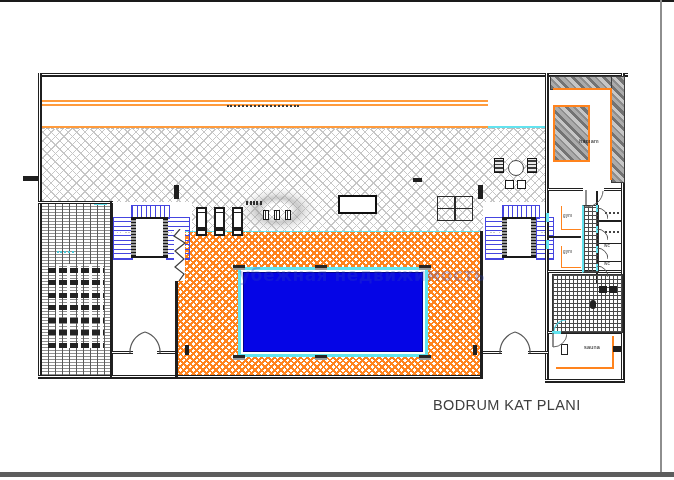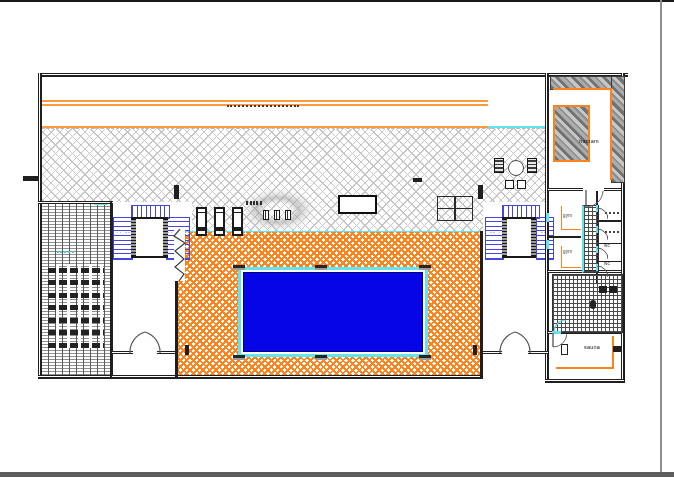--- a/index.html
+++ b/index.html
@@ -196,23 +196,25 @@
     </svg>
   <svg class="abs" style="left:552px;top:333px;" width="15" height="15" viewBox="0 0 15 15">
     <line x1="1" y1="0" x2="1" y2="14" stroke="#444" stroke-width="1.2"></line>
     <path d="M1,14 A14,14 0 0 0 15,1" fill="none" stroke="#666" stroke-width="1"></path>
   </svg>
   <svg class="abs" style="left:172px;top:229px;" width="16" height="52" viewBox="0 0 16 52">
     <rect x="2" y="0" width="11" height="52" fill="#fff"></rect>
     <polyline points="8,0 2,7 13,14 3,22 12,30 3,38 12,45 7,52" fill="none" stroke="#3d3d3d" stroke-width="1.2"></polyline>
   </svg>
 
+  <div class="abs watermark" style="left:239px;top:265px;">убежная недвижимость</div>
   <div class="abs label rm" style="left:571px;top:139px;width:36px;">hamam</div>
   <div class="abs label rm-sm" style="left:563px;top:214px;width:18px;">gym</div>
   <div class="abs label rm-sm" style="left:563px;top:250px;width:18px;">gym</div>
   <div class="abs label rm-sm" style="left:604px;top:244px;width:16px;">wc</div>
   <div class="abs label rm-sm" style="left:604px;top:262px;width:16px;">wc</div>
   <div class="abs label rm" style="left:577px;top:345px;width:30px;">sauna</div>
+  <div class="abs title" style="left:433px;top:397px;">BODRUM KAT PLANI</div>
 
   <div class="abs" style="left:0;top:0;width:674px;height:2px;background:#1a1a1a;"></div>
   <div class="abs" style="left:660px;top:0;width:2px;height:477px;background:#8e8e8e;"></div>
   <div class="abs" style="left:0;top:472px;width:674px;height:5px;background:var(--frame-gray,#5d5d5d);"></div>
 </div>
 
 </body></html>

